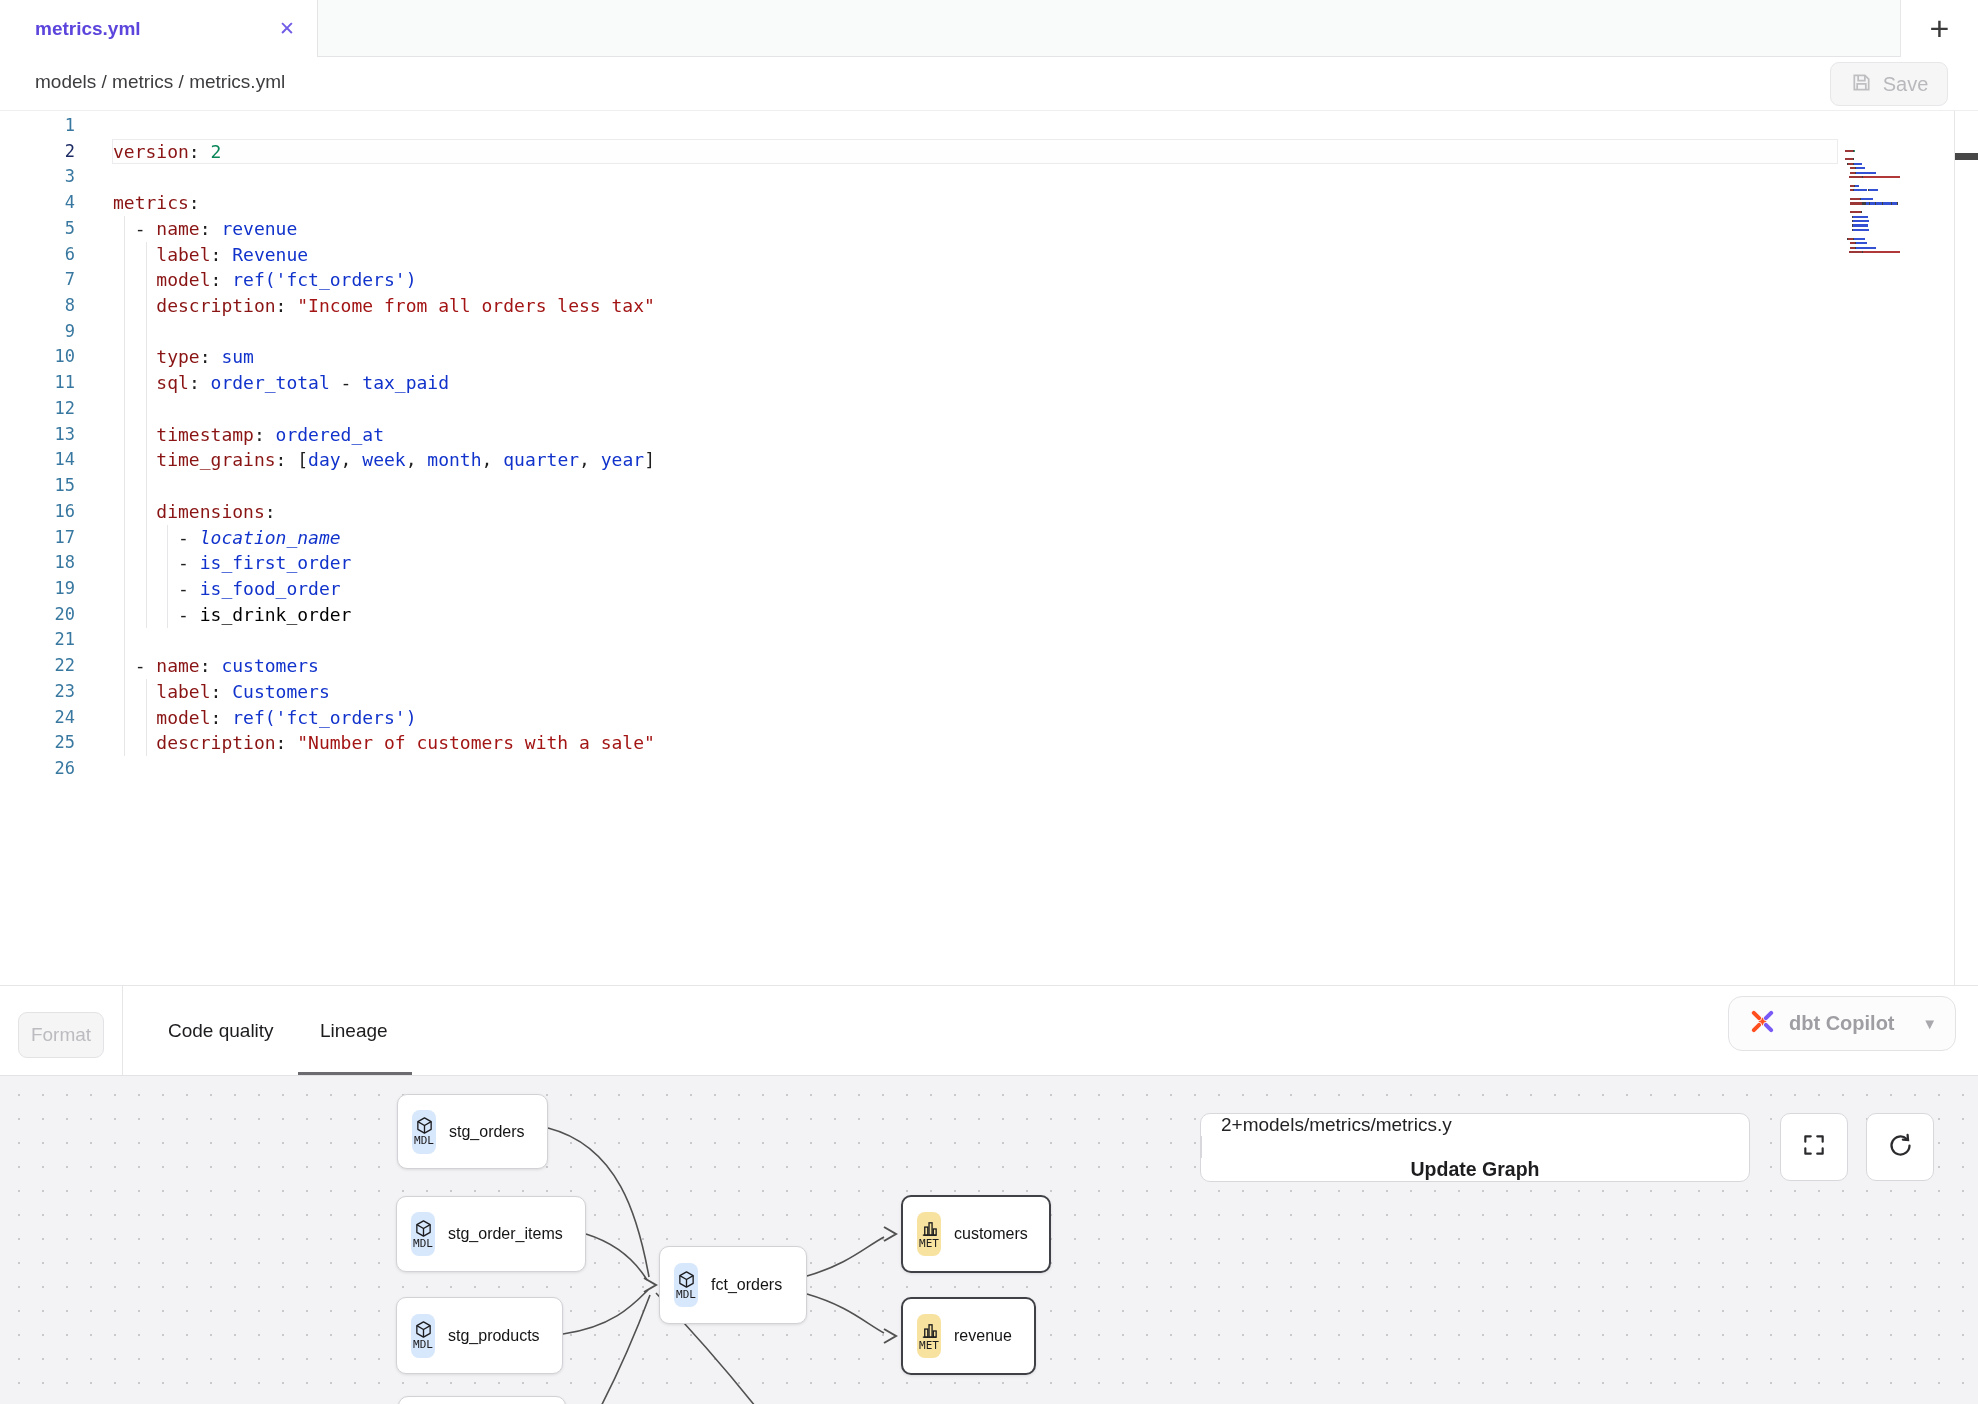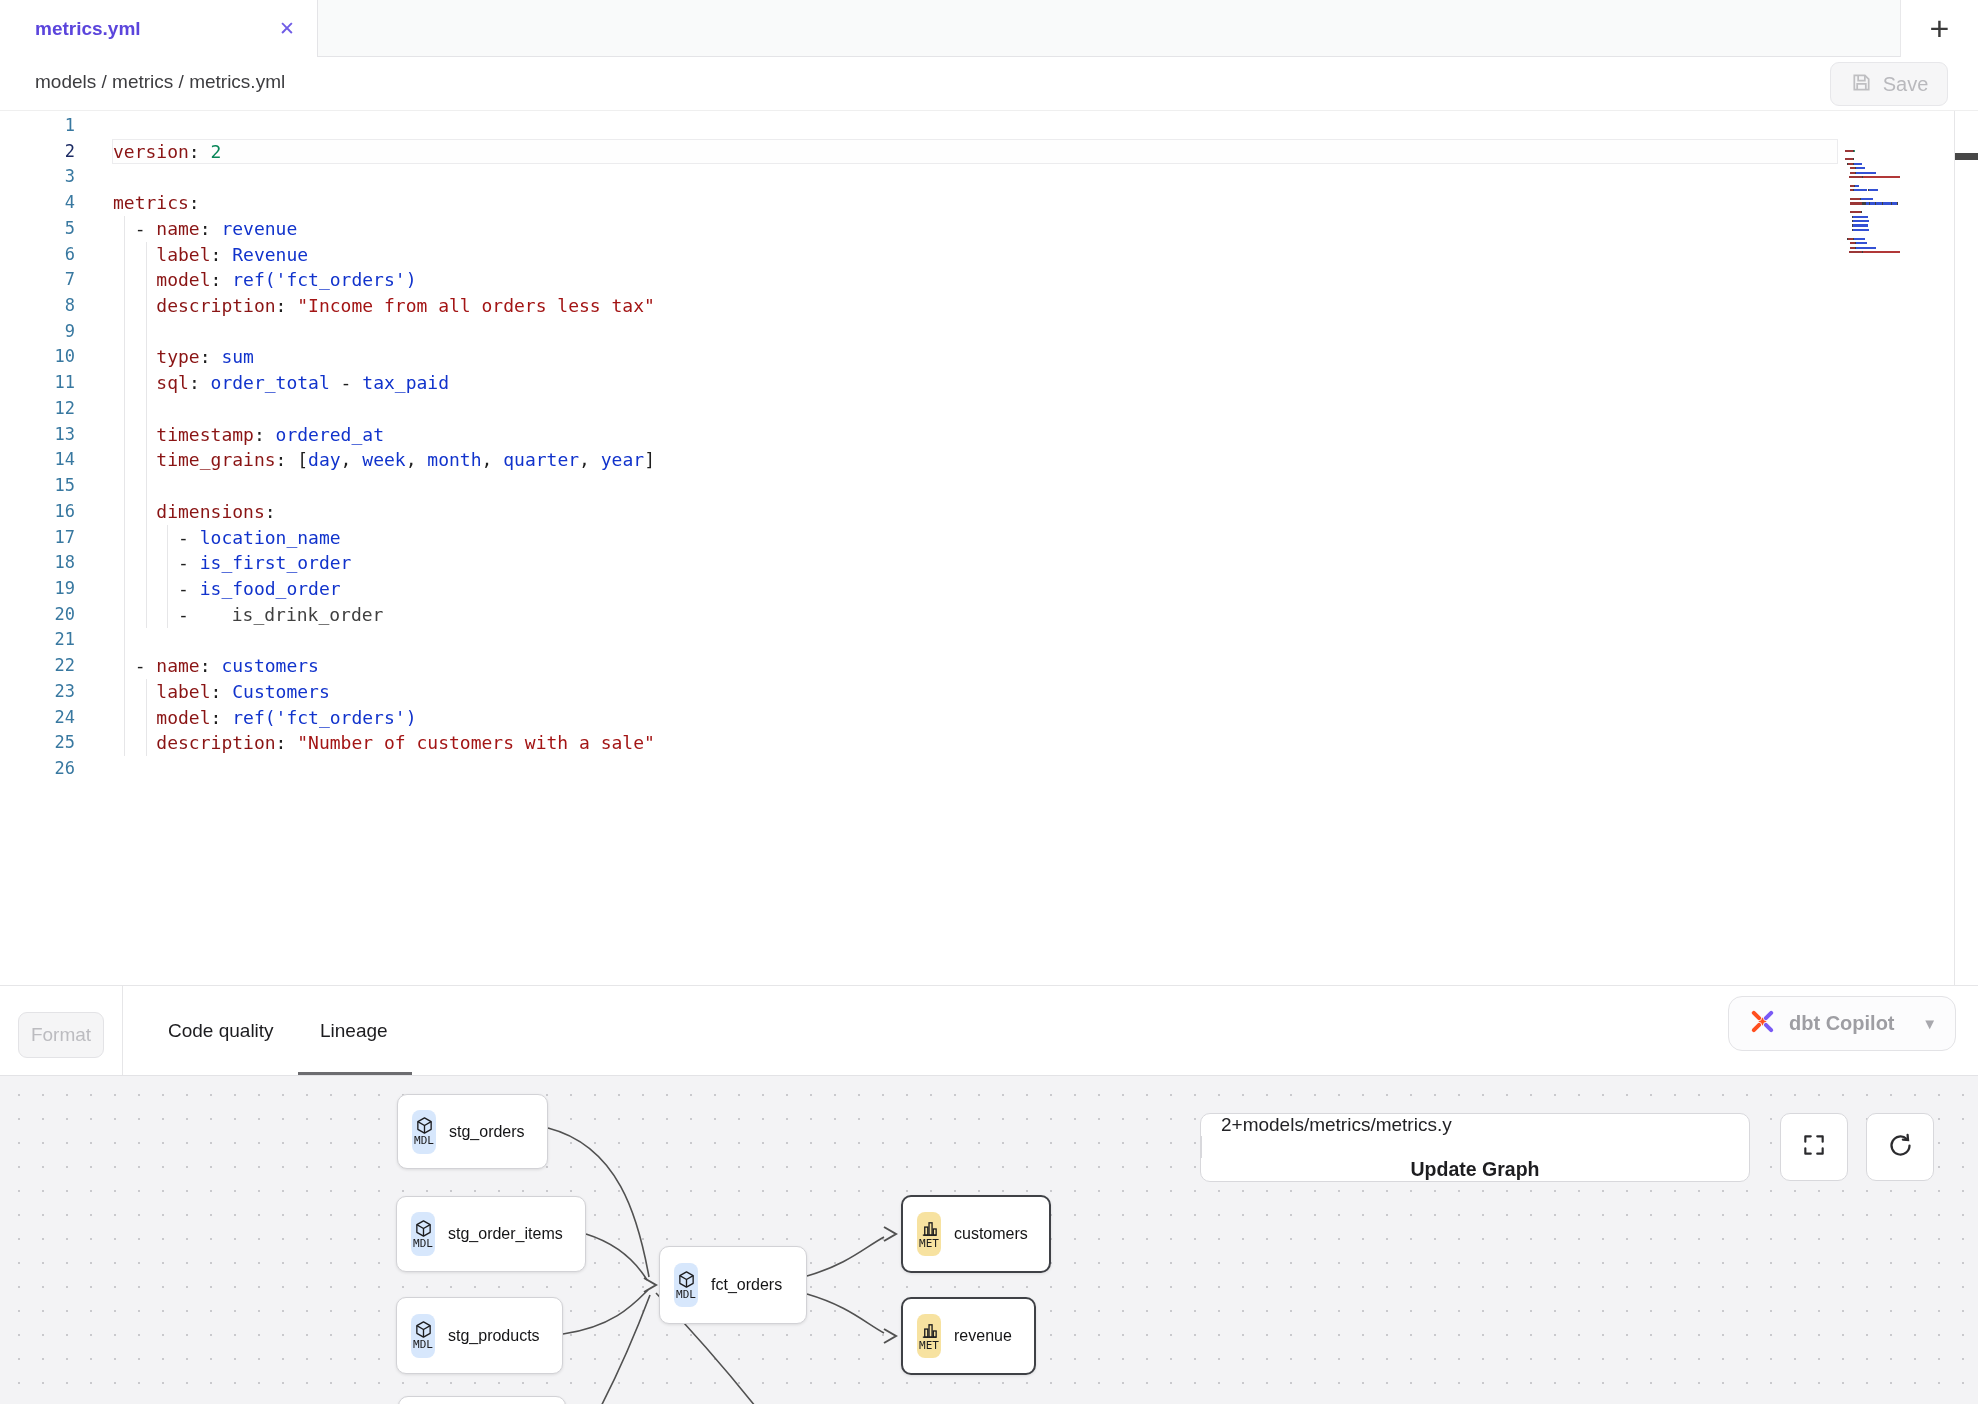--- a/index.html
+++ b/index.html
@@ -174,24 +174,24 @@
         <div class="cl"><span style="color: rgb(31, 31, 31);">    </span><span style="color: rgb(138, 20, 20);">model</span><span style="color: rgb(31, 31, 31);">: </span><span style="color: rgb(17, 51, 204);">ref('fct_orders')</span></div>
         <div class="cl"><span style="color: rgb(31, 31, 31);">    </span><span style="color: rgb(138, 20, 20);">description</span><span style="color: rgb(31, 31, 31);">: </span><span style="color: rgb(163, 21, 21);">"Income from all orders less tax"</span></div>
         <div class="cl"></div>
         <div class="cl"><span style="color: rgb(31, 31, 31);">    </span><span style="color: rgb(138, 20, 20);">type</span><span style="color: rgb(31, 31, 31);">: </span><span style="color: rgb(17, 51, 204);">sum</span></div>
         <div class="cl"><span style="color: rgb(31, 31, 31);">    </span><span style="color: rgb(138, 20, 20);">sql</span><span style="color: rgb(31, 31, 31);">: </span><span style="color: rgb(17, 51, 204);">order_total</span><span style="color: rgb(31, 31, 31);"> - </span><span style="color: rgb(17, 51, 204);">tax_paid</span></div>
         <div class="cl"></div>
         <div class="cl"><span style="color: rgb(31, 31, 31);">    </span><span style="color: rgb(138, 20, 20);">timestamp</span><span style="color: rgb(31, 31, 31);">: </span><span style="color: rgb(17, 51, 204);">ordered_at</span></div>
         <div class="cl"><span style="color: rgb(31, 31, 31);">    </span><span style="color: rgb(138, 20, 20);">time_grains</span><span style="color: rgb(31, 31, 31);">: [</span><span style="color: rgb(17, 51, 204);">day</span><span style="color: rgb(31, 31, 31);">, </span><span style="color: rgb(17, 51, 204);">week</span><span style="color: rgb(31, 31, 31);">, </span><span style="color: rgb(17, 51, 204);">month</span><span style="color: rgb(31, 31, 31);">, </span><span style="color: rgb(17, 51, 204);">quarter</span><span style="color: rgb(31, 31, 31);">, </span><span style="color: rgb(17, 51, 204);">year</span><span style="color: rgb(31, 31, 31);">]</span></div>
         <div class="cl"></div>
         <div class="cl"><span style="color: rgb(31, 31, 31);">    </span><span style="color: rgb(138, 20, 20); text-align: right;">dimensions</span><span style="color: rgb(31, 31, 31);">:</span></div>
-        <div class="cl"><span style="color: rgb(31, 31, 31);">      - </span><span style="color: rgb(17, 51, 204);">location_name</span></div>
+        <div class="cl"><span style="color: rgb(31, 31, 31);">      - </span><span style="color: rgb(17, 51, 204); font-style: italic;">location_name</span></div>
         <div class="cl"><span style="color: rgb(31, 31, 31);">      - </span><span style="color: rgb(17, 51, 204);">is_first_order</span></div>
         <div class="cl"><span style="color: rgb(31, 31, 31);">      - </span><span style="color: rgb(17, 51, 204);">is_food_order</span></div>
-        <div class="cl"><span style="color: rgb(31, 31, 31);">      - </span><span style="color: #404040; margin-left: 32px;">is_drink_order</span></div>
+        <div class="cl"><span style="color: rgb(31, 31, 31);">      - </span><span style="color: #000000;">is_drink_order</span></div>
         <div class="cl"></div>
         <div class="cl"><span style="color: rgb(31, 31, 31);">  - </span><span style="color: rgb(138, 20, 20);">name</span><span style="color: rgb(31, 31, 31);">: </span><span style="color: rgb(17, 51, 204);">customers</span></div>
         <div class="cl"><span style="color: rgb(31, 31, 31);">    </span><span style="color: rgb(138, 20, 20);">label</span><span style="color: rgb(31, 31, 31);">: </span><span style="color: rgb(17, 51, 204);">Customers</span></div>
         <div class="cl"><span style="color: rgb(31, 31, 31);">    </span><span style="color: rgb(138, 20, 20);">model</span><span style="color: rgb(31, 31, 31);">: </span><span style="color: rgb(17, 51, 204);">ref('fct_orders')</span></div>
         <div class="cl"><span style="color: rgb(31, 31, 31);">    </span><span style="color: rgb(138, 20, 20);">description</span><span style="color: rgb(31, 31, 31);">: </span><span style="color: rgb(163, 21, 21);">"Number of customers with a sale"</span></div>
         <div class="cl"></div>
       </div>
     <div id="minimap">
         <div class="mrow"></div>
         <div class="mrow">

